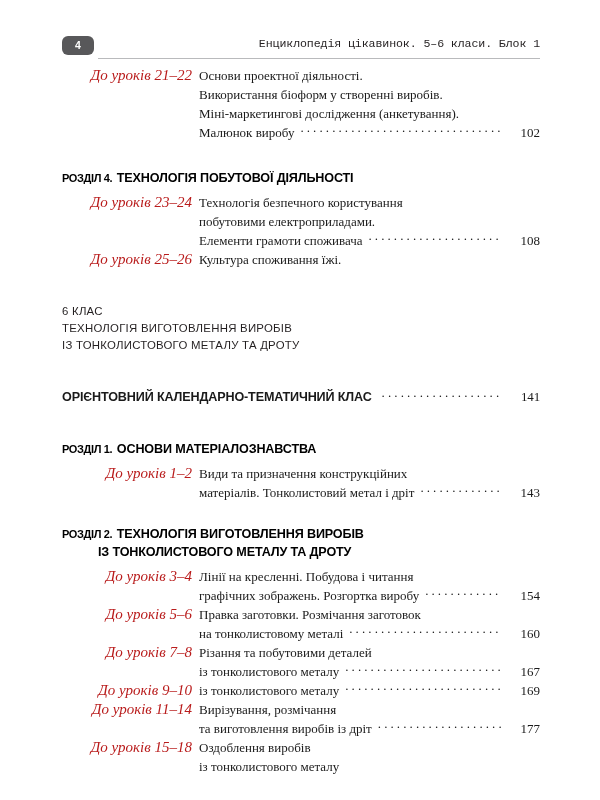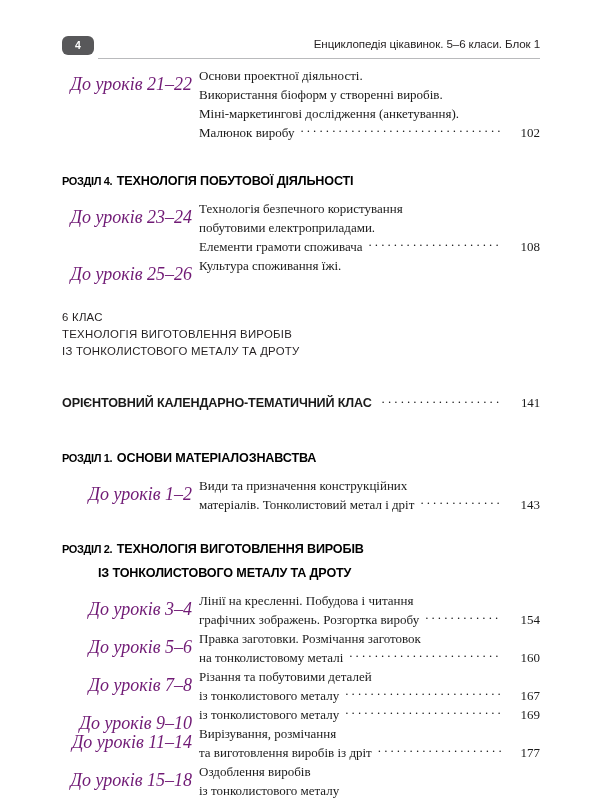--- a/index.html
+++ b/index.html
@@ -44,21 +44,21 @@
     font-size: 10.5px;
     font-weight: 700;
     line-height: 19px;
     text-align: center;
     letter-spacing: 0.2px;
   }
   .header-title {
     position: absolute;
     right: 0;
     top: 1px;
-    font-family: Liberation Sans, sans-serif;
+    font-family: Liberation Mono, monospace;
     font-size: 11.6px;
     font-weight: 400;
     color: #231f20;
     letter-spacing: -0.1px;
     white-space: nowrap;
     padding-left: 40px;
   }
   .header-rule {
     position: absolute;
     left: 36px;
@@ -74,21 +74,21 @@
     left: 62px;
     top: 66px;
     width: 478px;
   }
 
   
   .section-head {
     font-family: "Liberation Sans", sans-serif;
     font-weight: 700;
     color: #000000;
-    line-height: 24px;
+    line-height: 18px;
     margin: 0;
     padding: 0;
     white-space: nowrap;
   }
   .section-head .sec-num {
     font-size: 11px;
     letter-spacing: -0.35px;
   }
   .section-head .sec-title {
     font-size: 12.6px;
@@ -103,27 +103,27 @@
 
   
   .entry {
     position: relative;
     margin: 0;
     padding: 0;
   }
   .entry-label {
     position: absolute;
     left: 0;
-    top: 9px;
+    top: 0;
     width: 130px;
     text-align: right;
     font-style: italic;
-    font-size: 18px;
+    font-size: 15px;
     line-height: 19px;
-    color: #701a75;
+    color: #b91c1c;
     white-space: nowrap;
   }
   .entry-lines {
     margin-left: 137px;
   }
   .line {
     display: flex;
     align-items: baseline;
     font-size: 13px;
     line-height: 19px;

